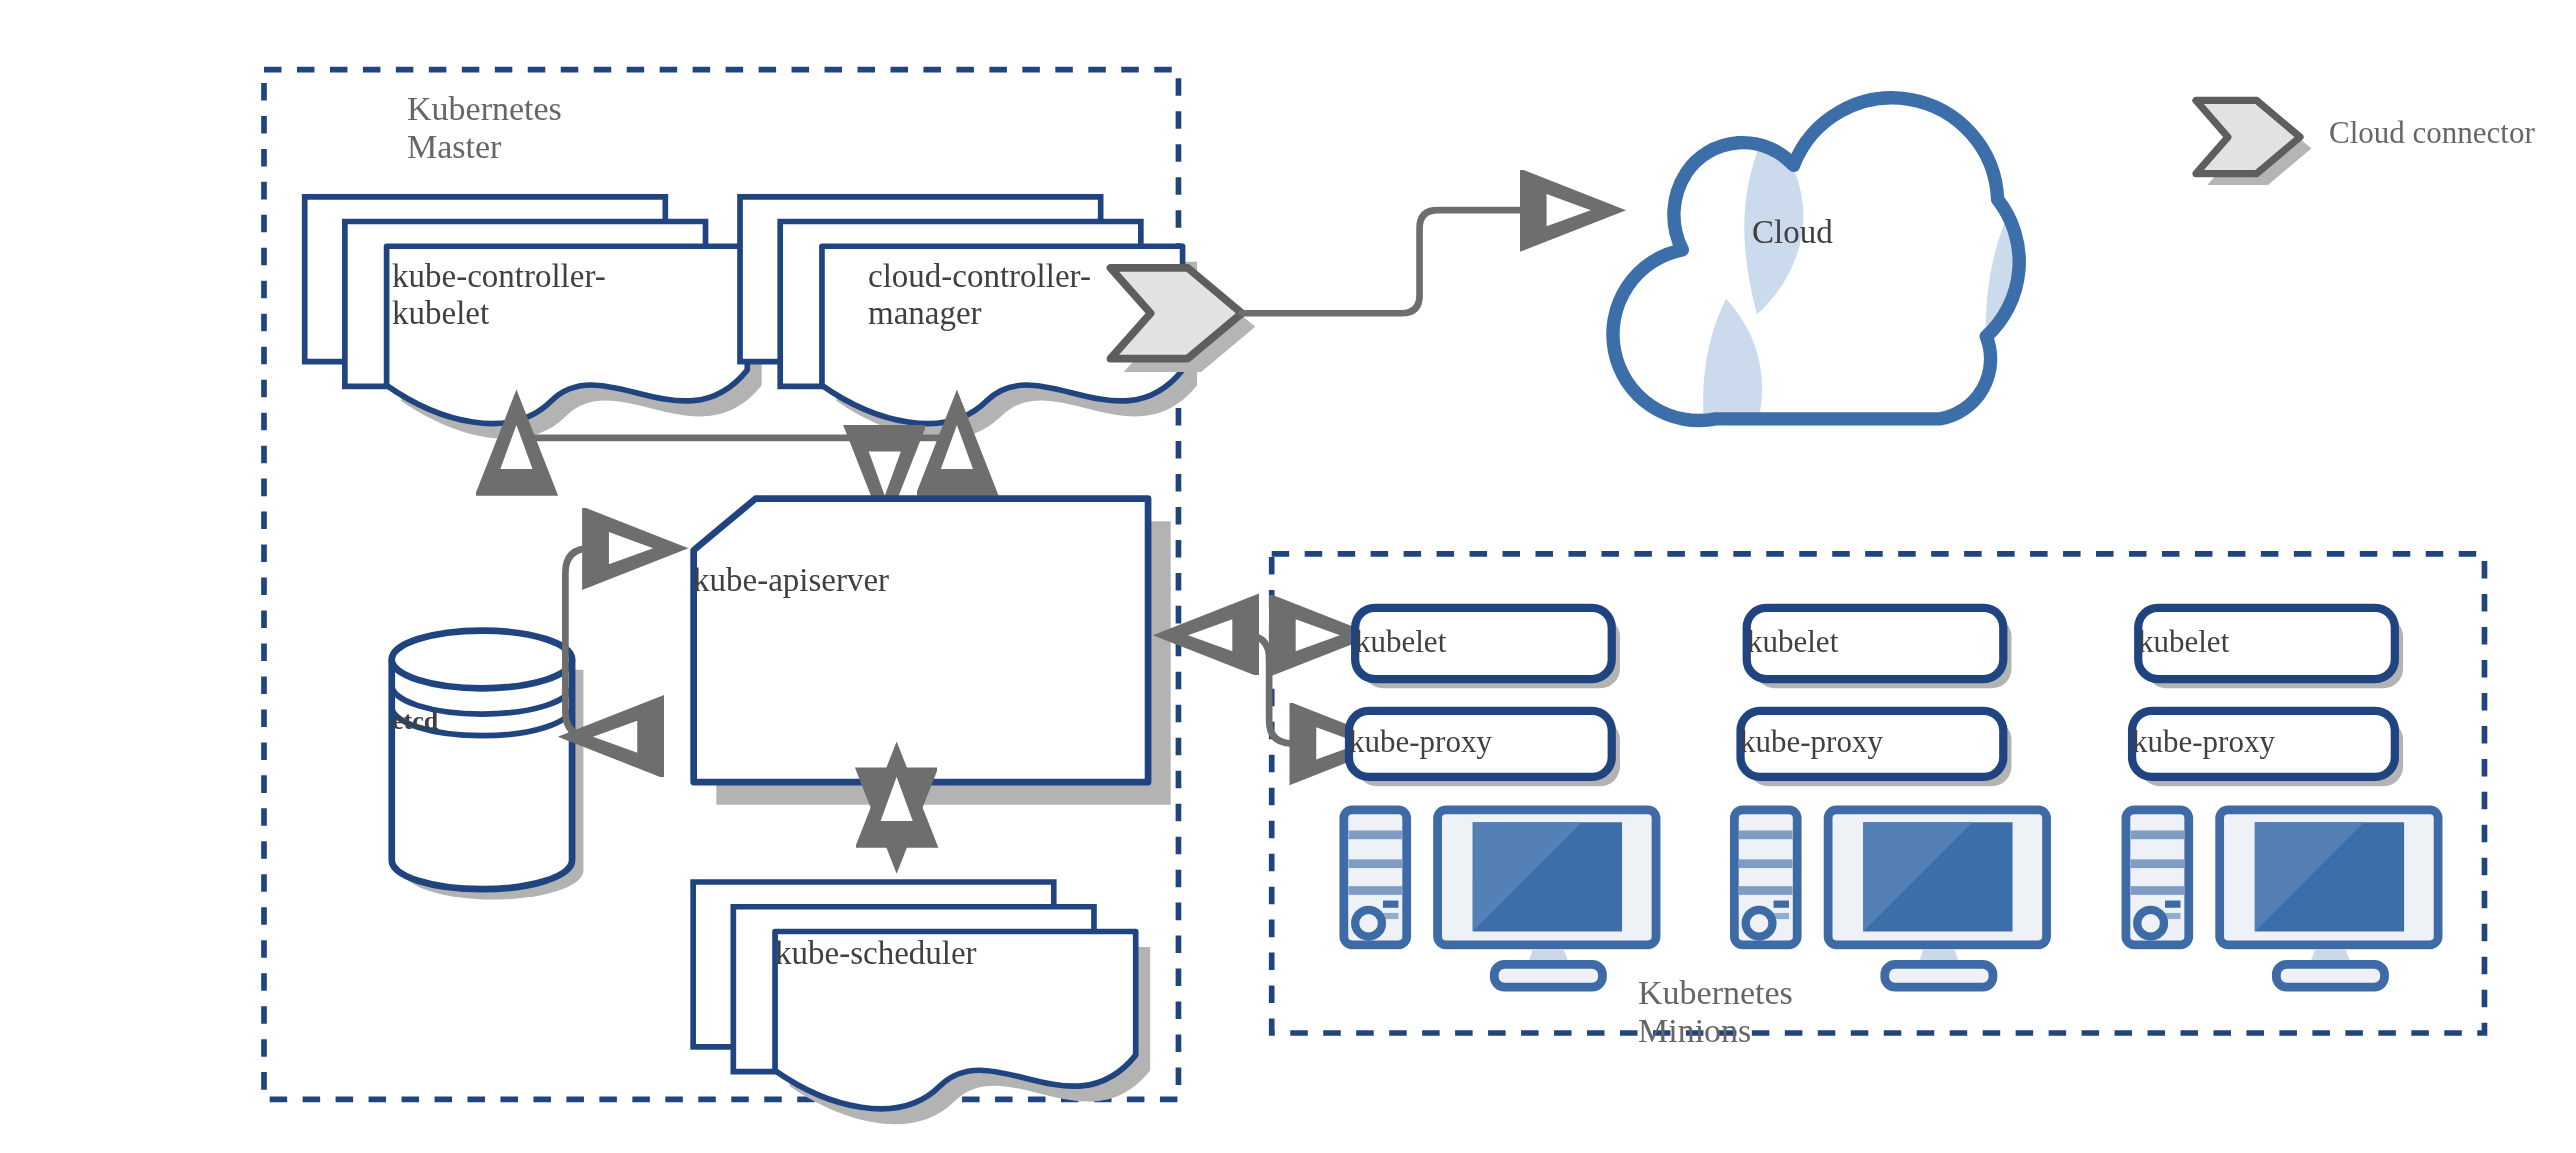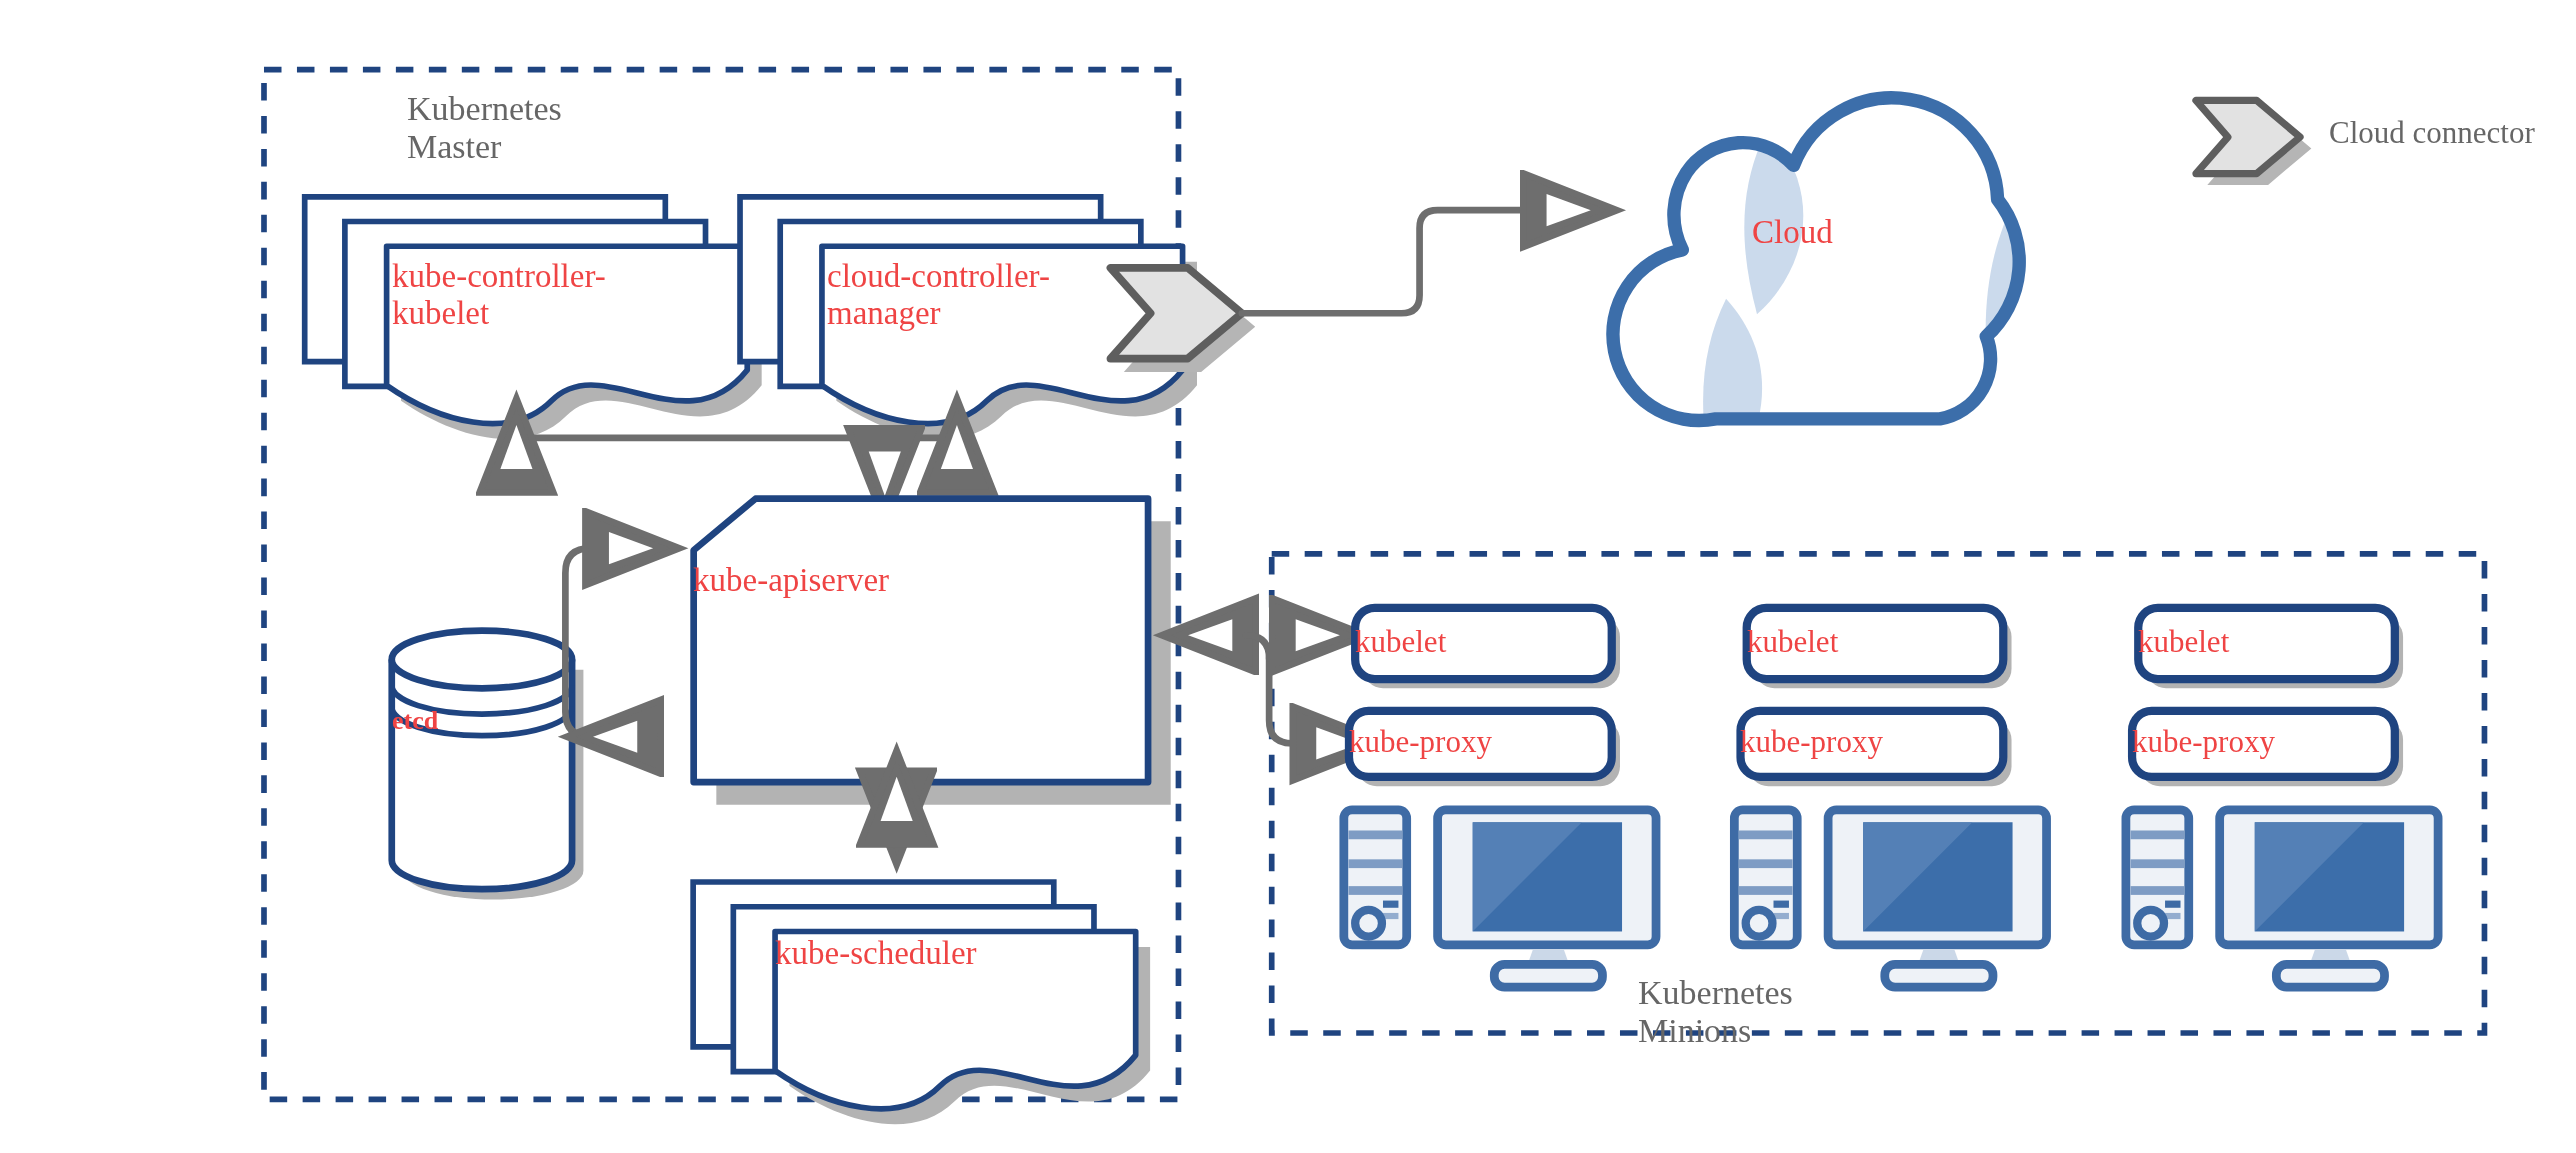--- a/index.html
+++ b/index.html
@@ -1,21 +1,21 @@
 <!DOCTYPE html>
 <html style="font-size:8.2px"><head>
 <meta charset="utf-8">
 <style>
   html,body{margin:0;padding:0;background:#ffffff;}
   body{font-family:"Liberation Serif", serif;}
   #stage{position:relative;width:2665px;height:1153px;background:#ffffff;overflow:hidden;}
   #stage svg{position:absolute;top:0;left:0;width:2665px;height:1153px;}
   .lbl{position:absolute;line-height:1.12;white-space:pre-line;
        font-family:"Liberation Serif", serif;}
-  .lbl-blue{color:#ef4444;}
+  .lbl-blue{color:#404040;}
   .lbl-gray{color:#666666;}
 </style>
 </head>
 <body>
 
 <div id="stage">
 
 <svg viewBox="0 0 5172 2238" xmlns="http://www.w3.org/2000/svg">
   <defs>
 
@@ -220,21 +220,21 @@
     <path d="M4262,195 h118 l84,71 l-84,71 h-118 l62,-71 Z" fill="#E2E2E2" stroke="#5E5E5E" stroke-width="14" stroke-linejoin="round"></path>
   </g>
 </svg>
 
 <div class="lbl lbl-gray" style="left:407px;top:90px;width:402px;font-size:34px;">Kubernetes
 Master</div>
 
 <div class="lbl lbl-blue" style="left:392px;top:258px;width:350px;font-size:33px;">kube-controller-
 kubelet</div>
 
-<div class="lbl lbl-blue" style="left:827px;top:258px;width:350px;font-size:33px;">cloud-controller-
+<div class="lbl lbl-blue" style="left:868px;top:258px;width:350px;font-size:33px;">cloud-controller-
 manager</div>
 
 <div class="lbl lbl-blue" style="left:693px;top:562px;width:454px;font-size:33px;">kube-apiserver</div>
 
 <div class="lbl lbl-blue" style="left:392px;top:706px;width:180px;font-size:26px;font-weight:bold;">etcd</div>
 
 <div class="lbl lbl-blue" style="left:775px;top:935px;width:361px;font-size:33px;font-family:Liberation Serif, serif;">kube-scheduler</div>
 
 <div class="lbl lbl-blue" style="left:1752px;top:214px;width:258px;font-size:33px;">Cloud</div>
 

